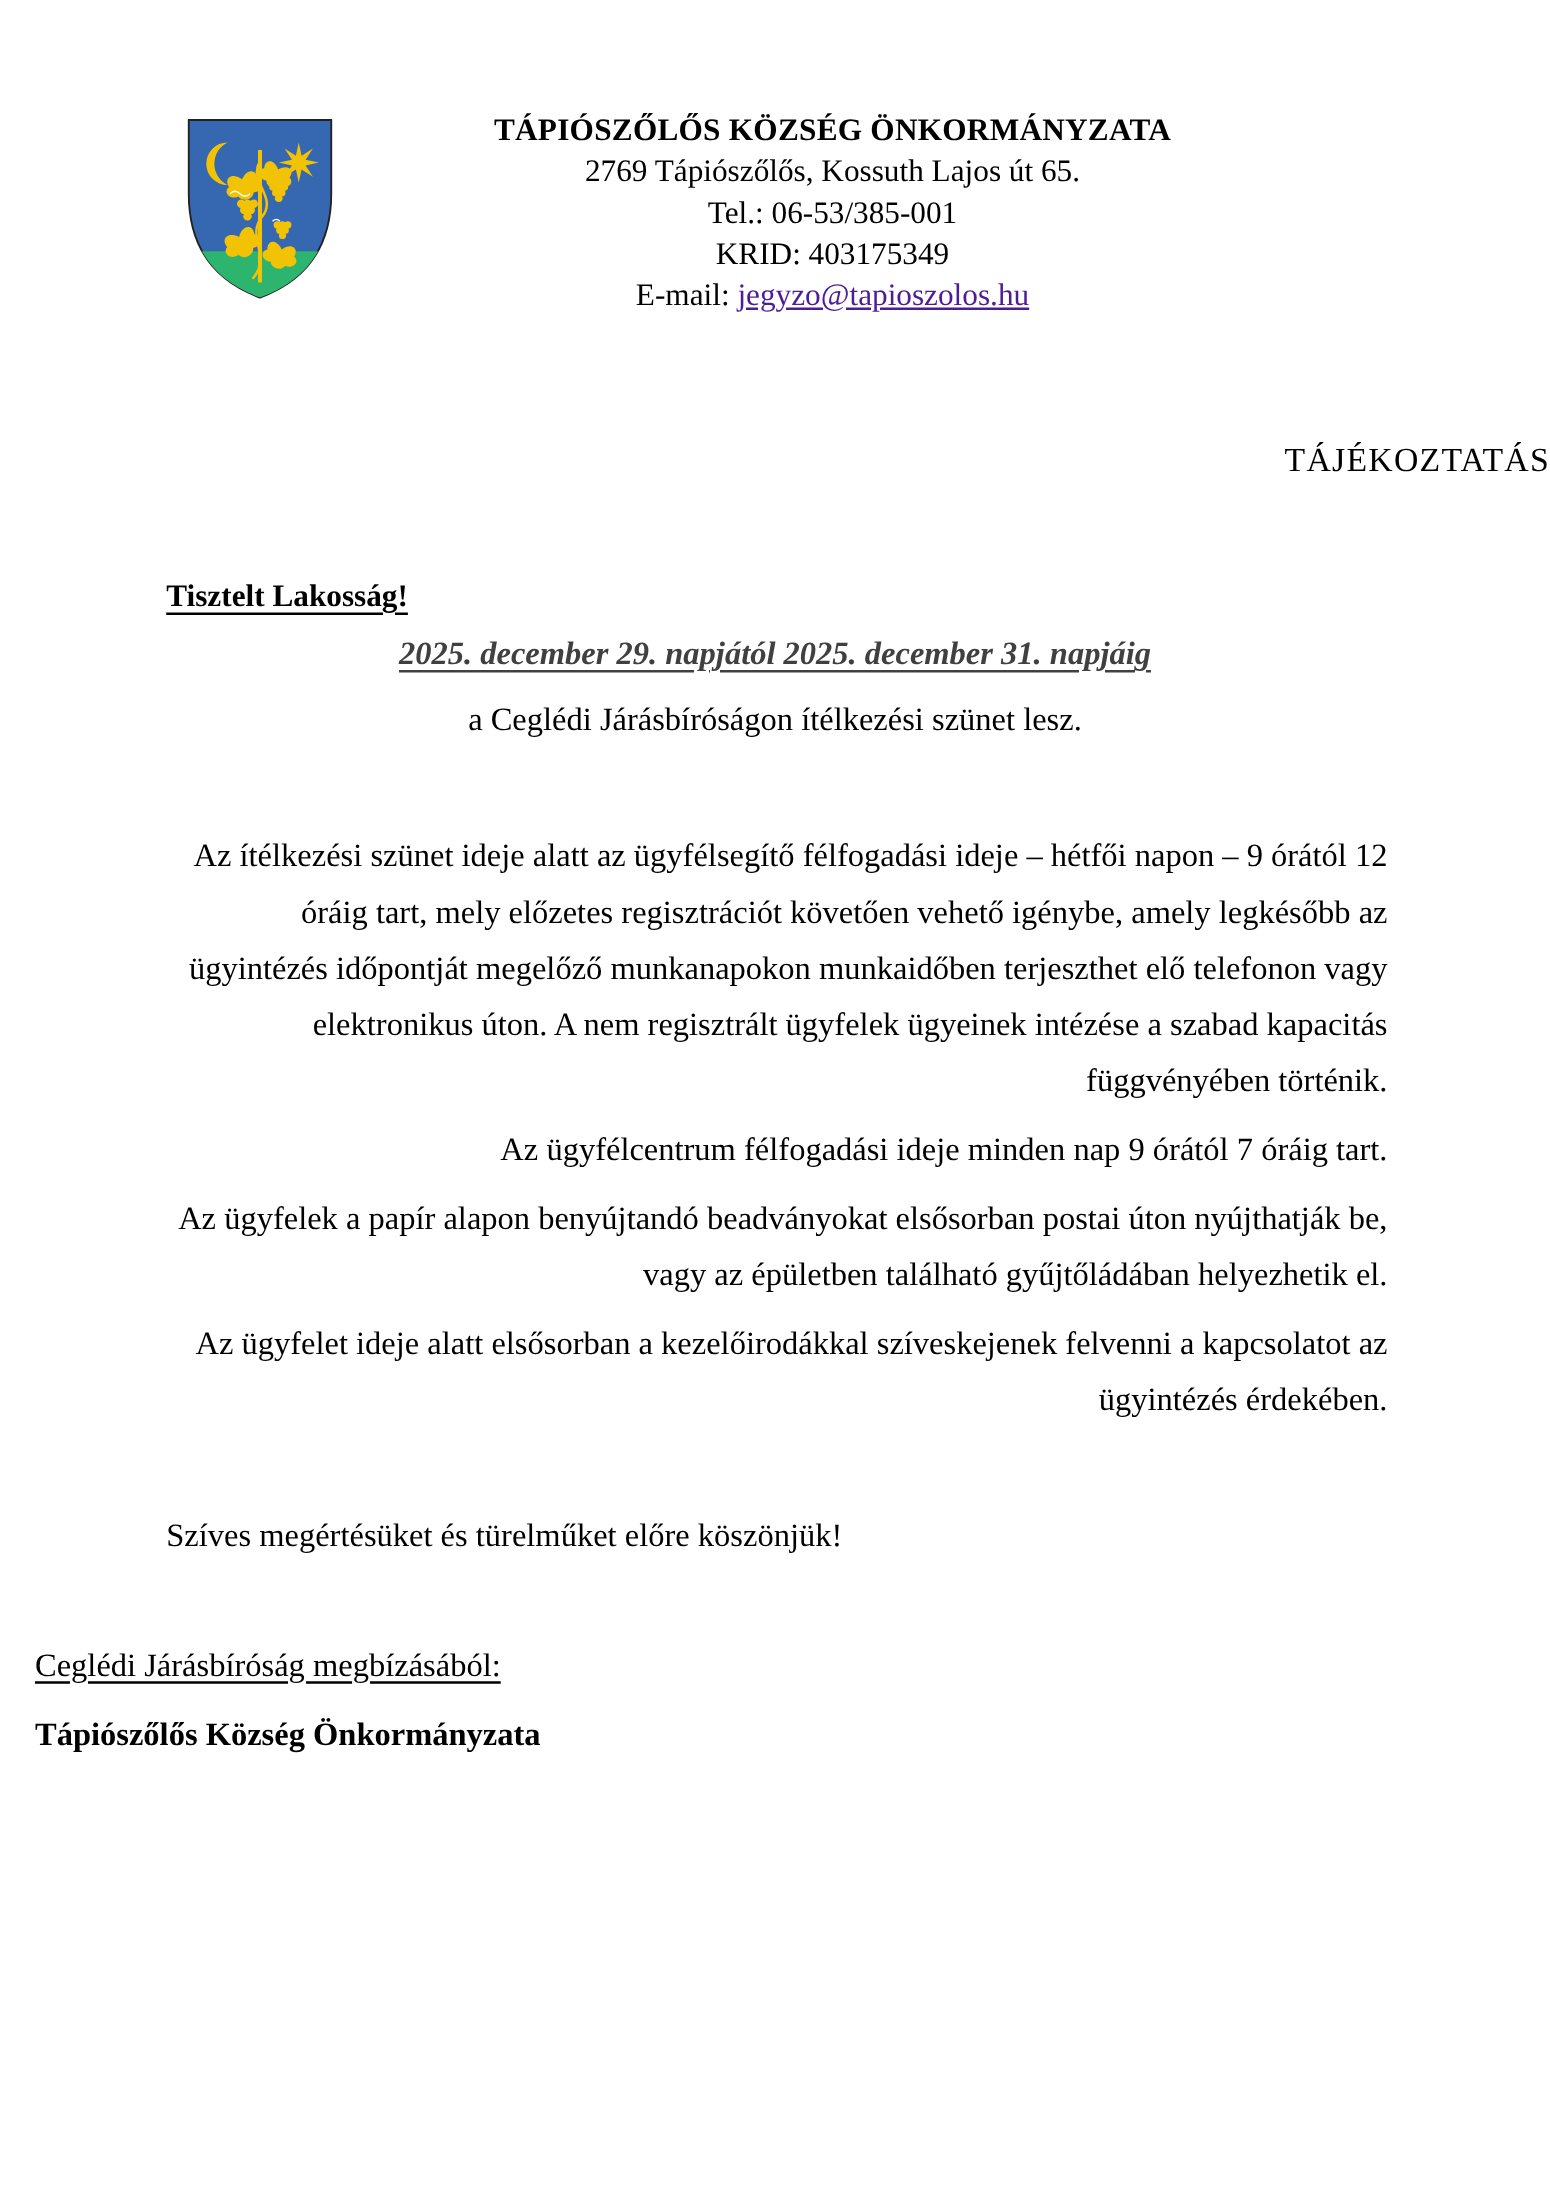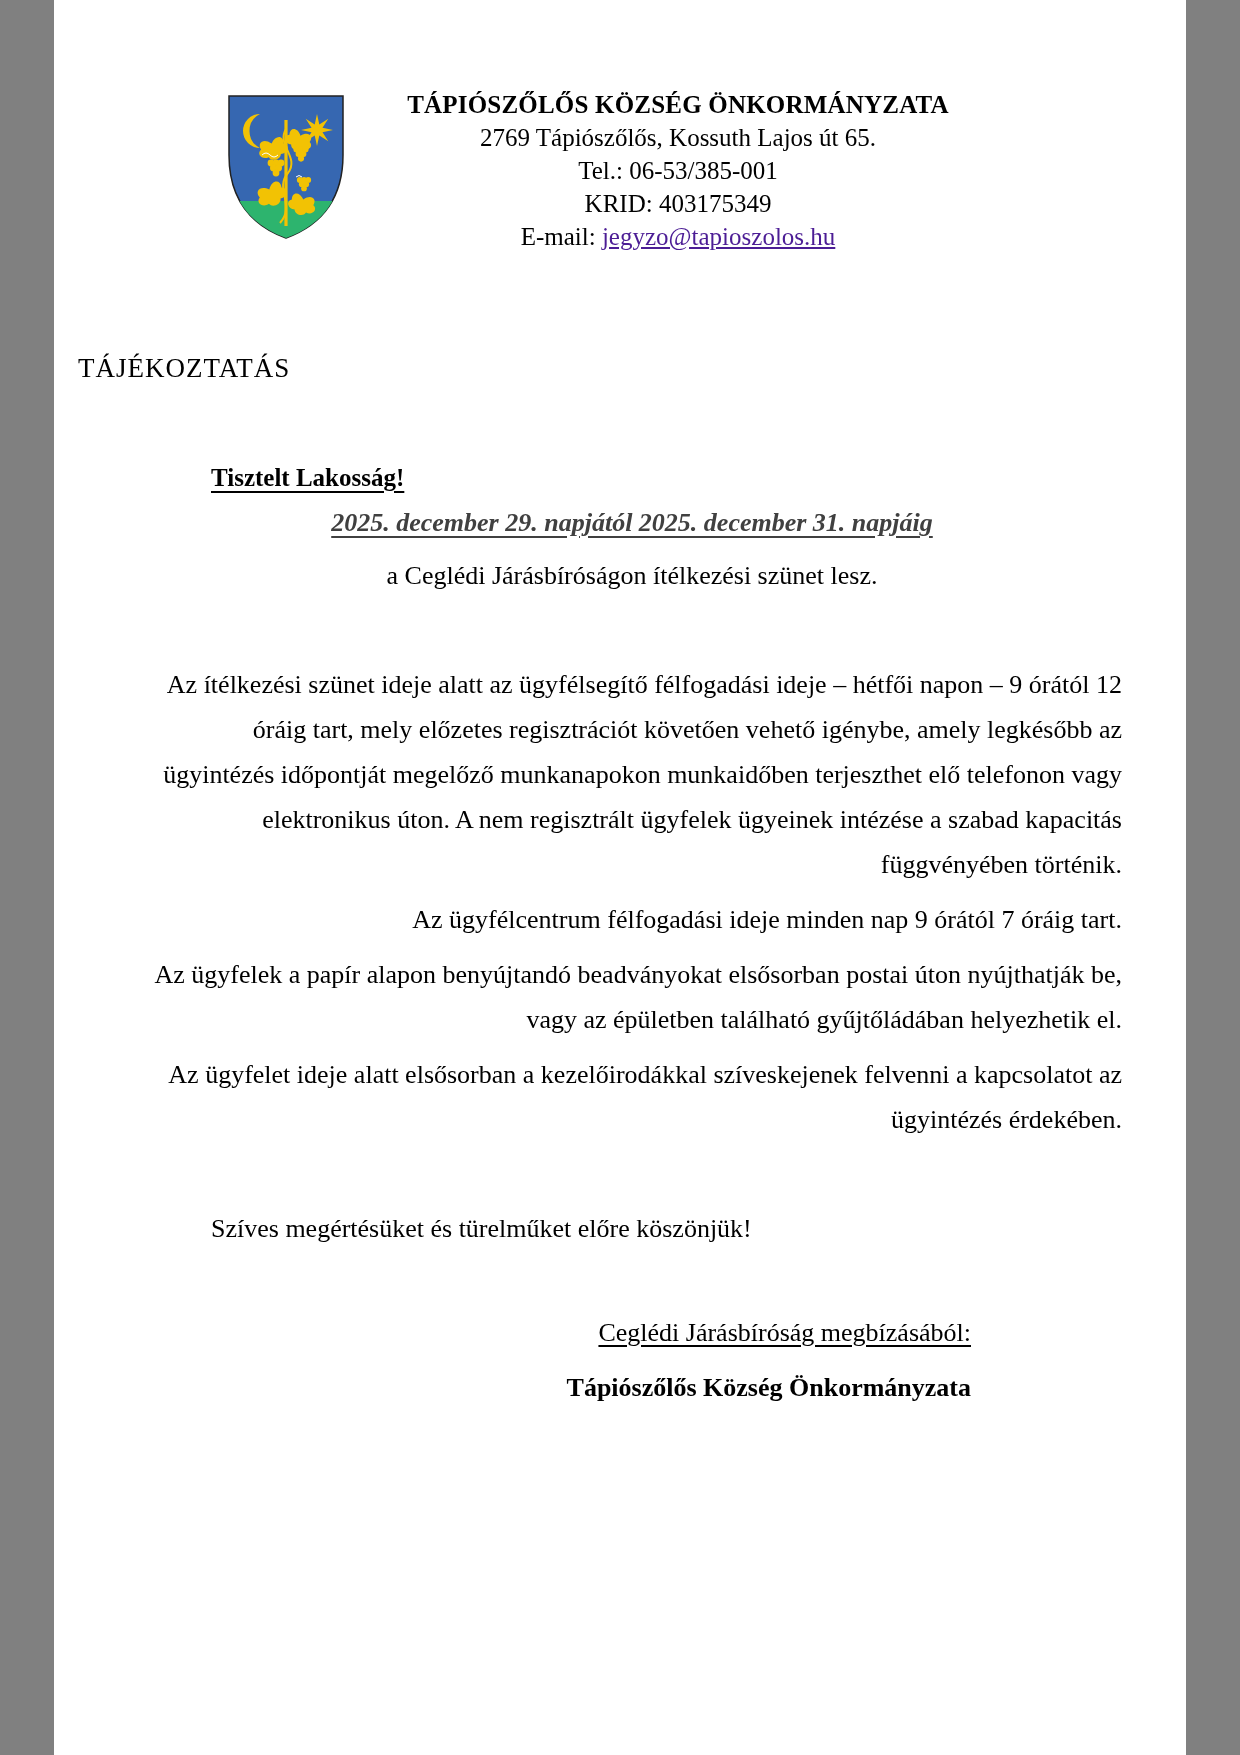--- a/index.html
+++ b/index.html
@@ -1,35 +1,34 @@
 <!DOCTYPE html>
 <html lang="hu"><head>
 <meta charset="utf-8">
 <style>
   * { margin:0; padding:0; box-sizing:border-box; }
   html,body { background:#808080; }
   .page {
     position:relative;
-    width:1132px; height:1755px;
+    width:1240px; height:1755px;
     margin:0 auto;
     background:#ffffff;
     font-family:"Liberation Serif", serif;
     color:#000;
     overflow:hidden;
-    padding-left:24px;
   }
   
   .letterhead { position:relative; padding-top:88px; }
   .crest { position:absolute; left:148px; top:93px; width:120px; height:148px; }
   .letterhead-text { text-align:center; padding-left:92px; font-size:25px; line-height:33px; }
   .org-name { font-weight:bold; letter-spacing:0.2px; }
   .email-link { color:#4c1d95; text-decoration:underline; cursor:pointer; }
 
   
-  .doc-title { margin-top:100px; text-align:left; font-size:27px; letter-spacing:1px; }
+  .doc-title { margin-top:100px; text-align:right; font-size:27px; letter-spacing:1px; }
 
   
   .salutation {
     margin:80px 0 0 133px;
     font-size:25px; font-weight:bold;
     text-decoration:underline; text-underline-offset:5px;
   }
 
   
   .content { width:980px; margin:0 auto; font-size:26px; line-height:45px; text-align:center; }
@@ -40,21 +39,21 @@
     text-decoration:underline; text-underline-offset:5px;
   }
   .closure-line { margin-top:8px; }
   .para { margin-top:47px;text-align:right; }
   .para + .para { margin-top:10px; }
   .para-first { margin-top:64px; }
 
   .thanks { margin:72px 0 0 133px; font-size:26px; text-align:left; }
 
   
-  .signature { margin-top:66px; padding-right:215px; text-align:right; font-size:26px; line-height:45px; }
+  .signature { margin-top:66px; padding-right:215px; text-align:left; font-size:26px; line-height:45px;margin-left:28px; }
   .sig-behalf { text-decoration:underline; text-underline-offset:4px; }
   .sig-org { margin-top:10px; font-weight:bold; }
 </style>
 </head>
 <body>
 
 <div class="page">
 
   <header class="letterhead">
     <div class="crest">

